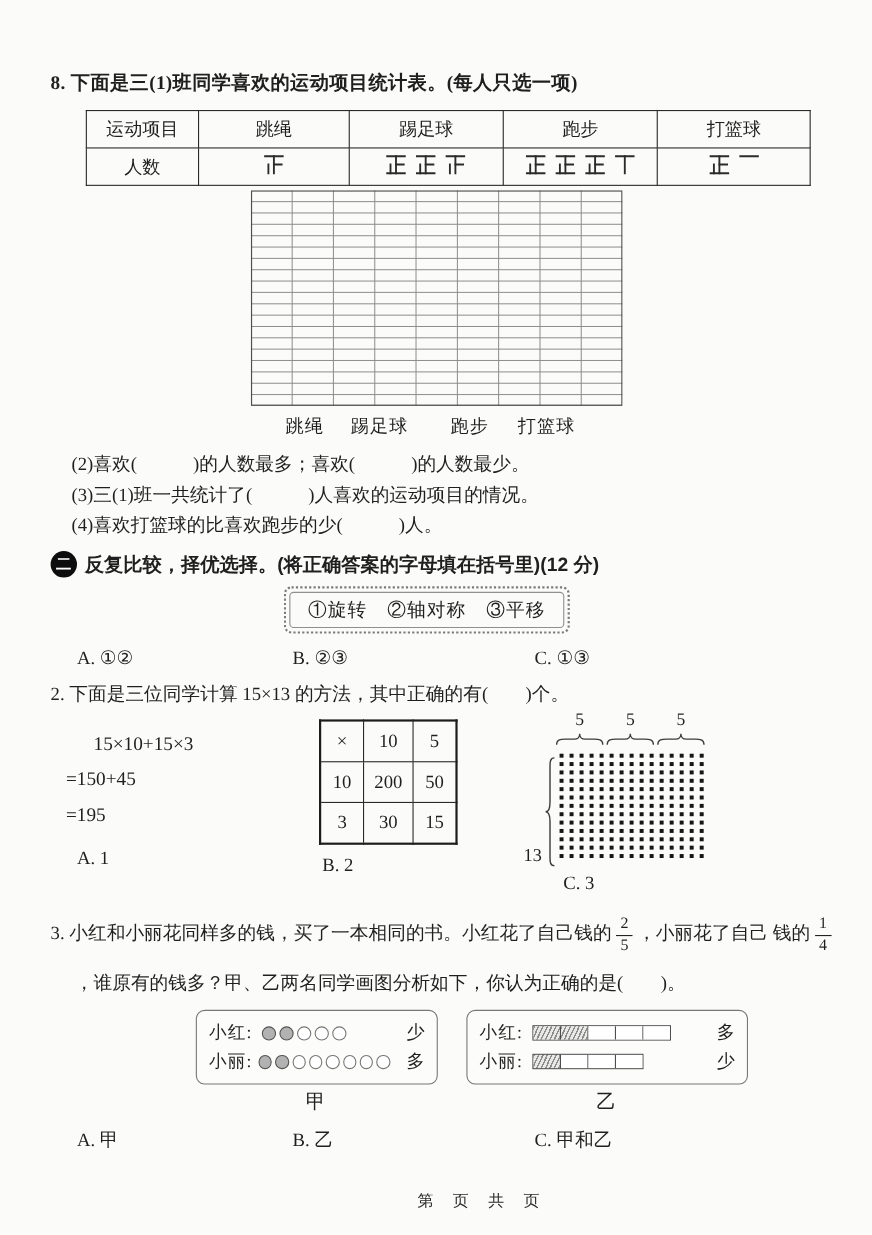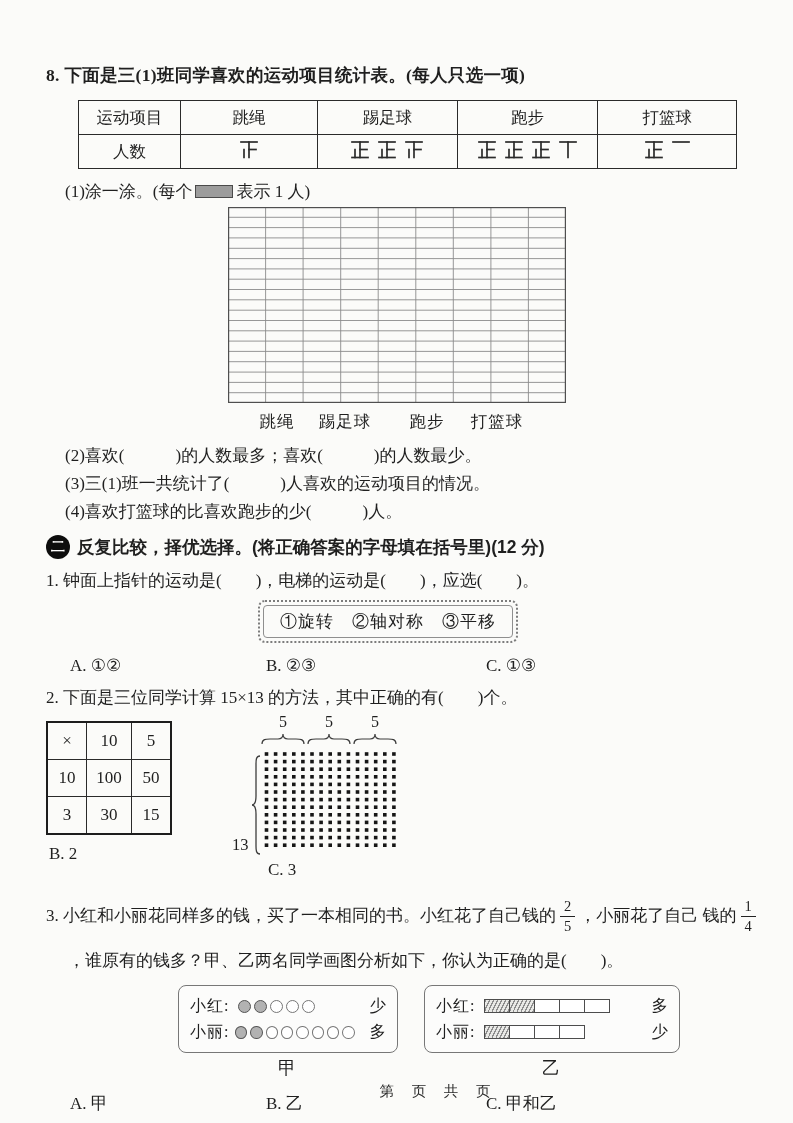--- a/index.html
+++ b/index.html
@@ -178,23 +178,20 @@
                 <path d="M2 19.5H18" stroke="#2b2b2b" stroke-width="1.7" fill="none" stroke-linecap="square"></path>
               </svg>
               <svg width="20" height="23" viewBox="0 0 20 23">
                 <path d="M2 4H18" stroke="#2b2b2b" stroke-width="1.7" fill="none" stroke-linecap="square"></path>
               </svg>
             </span></td>
     </tr>
   </tbody>
     </table>
 
-  <div class="sub1">
-    <span>(1)涂一涂。(每个</span><span class="swatch"></span><span>表示 1 人)</span>
-  </div>
 
   <div class="chart-wrap">
     <div><svg width="338" height="196">
           <line x1="37.6" y1="0" x2="37.6" y2="196" stroke="#8b8b8b" stroke-width="0.9"></line>
           <line x1="75.1" y1="0" x2="75.1" y2="196" stroke="#8b8b8b" stroke-width="0.9"></line>
           <line x1="112.7" y1="0" x2="112.7" y2="196" stroke="#8b8b8b" stroke-width="0.9"></line>
           <line x1="150.2" y1="0" x2="150.2" y2="196" stroke="#8b8b8b" stroke-width="0.9"></line>
           <line x1="187.8" y1="0" x2="187.8" y2="196" stroke="#8b8b8b" stroke-width="0.9"></line>
           <line x1="225.3" y1="0" x2="225.3" y2="196" stroke="#8b8b8b" stroke-width="0.9"></line>
           <line x1="262.9" y1="0" x2="262.9" y2="196" stroke="#8b8b8b" stroke-width="0.9"></line>
@@ -229,49 +226,54 @@
 
   <div class="subline first">(2)喜欢(　　　)的人数最多；喜欢(　　　)的人数最少。</div>
   <div class="subline">(3)三(1)班一共统计了(　　　)人喜欢的运动项目的情况。</div>
   <div class="subline">(4)喜欢打篮球的比喜欢跑步的少(　　　)人。</div>
 
   <div class="sec-head">
     <span class="badge">二</span>
     <span class="sec-title">反复比较，择优选择。(将正确答案的字母填在括号里)(12 分)</span>
   </div>
 
-  <div class="qline">1. 钟面上指针的运动是(　　)，电梯的运动是(　　)，应选(　　)。</div>
 
   <div class="fancy-wrap">
     <div class="fancy">
       <div class="fancy-inner">①旋转　②轴对称　③平移</div>
     </div>
   </div>
 
   <div class="opt-row">
     <span>A. ①②</span>
     <span>B. ②③</span>
     <span>C. ①③</span>
   </div>
 
   <div class="qline">2. 下面是三位同学计算 15×13 的方法，其中正确的有(　　)个。</div>
 
   <div class="methods">
+    <div class="mcol-a">
+      <div class="expr-line indent">15×10+15×3</div>
+      <div class="expr-line">=150+45</div>
+      <div class="expr-line">=195</div>
+      <div class="mlabel">A. 1</div>
+    </div>
 
     <div class="mcol-b">
       <table class="mult-table">
         <tbody>
             <tr>
           <td>×</td>
           <td>10</td>
           <td>5</td>
         </tr>
         <tr>
           <td>10</td>
-          <td>100</td>
+          <td>200</td>
           <td>50</td>
         </tr>
         <tr>
           <td>3</td>
           <td>30</td>
           <td>15</td>
         </tr>
       </tbody>
         </table>
       <div class="mlabel">B. 2</div>

